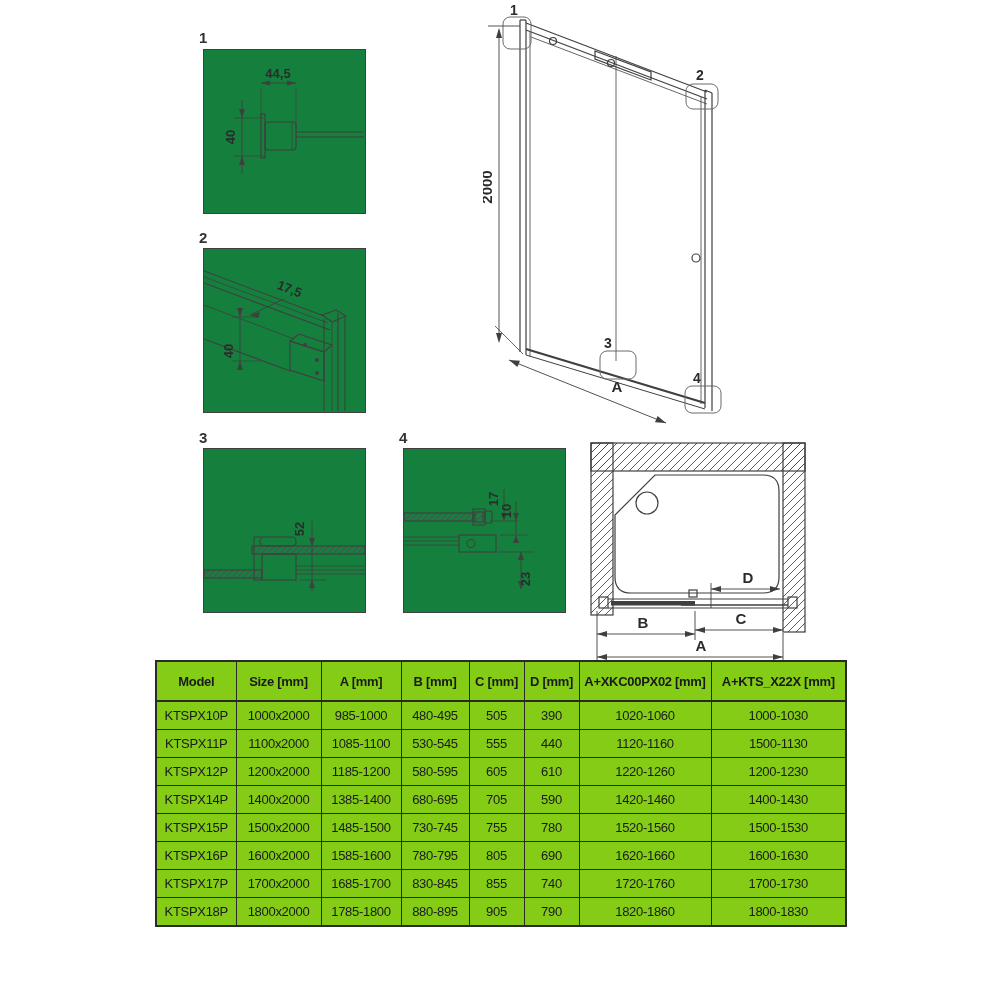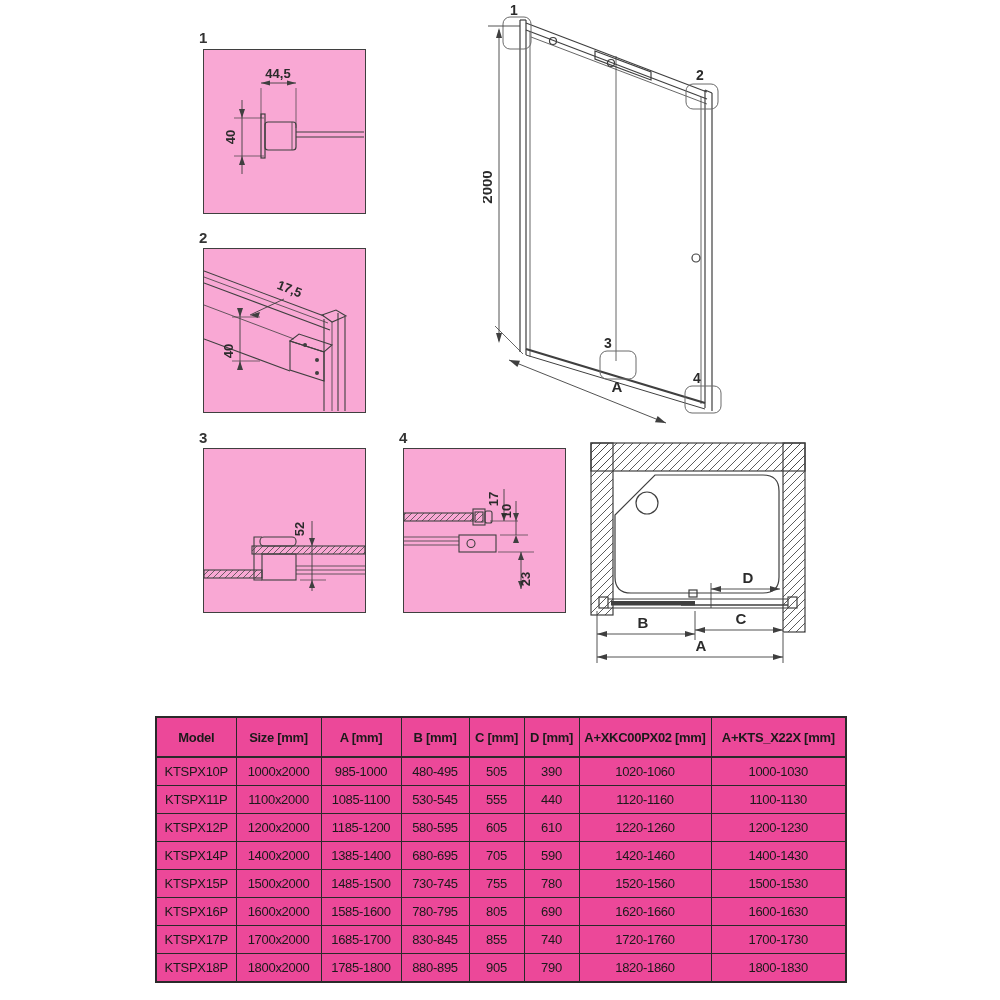--- a/index.html
+++ b/index.html
@@ -1,27 +1,27 @@
 <!DOCTYPE html>
 <html><head>
 <meta charset="utf-8">
 <style>
   html,body{margin:0;padding:0;background:#fff;}
   #canvas{position:relative;width:1000px;height:1000px;background:#fff;overflow:hidden;
           font-family:"Liberation Sans",sans-serif;color:#1a1a1a;}
   .dnum{position:absolute;font-size:15px;font-weight:bold;color:#333;line-height:1;}
-  .dbox{position:absolute;border:1.5px solid #3f3f3f;background:#f9a8d4;}
+  .dbox{position:absolute;border:1.5px solid #3f3f3f;background:#15803d;}
   svg{display:block;}
   svg text{font-family:"Liberation Sans",sans-serif;fill:#2b2b2b;}
   .dim{font-size:13px;font-weight:bold;}
   .dimbig{font-size:15px;font-weight:bold;}
   .callout-num{font-size:14px;font-weight:bold;}
   
-  #spec-table{position:absolute;left:155px;top:716px;width:690px;border-collapse:collapse;
-              table-layout:fixed;background:#ec4899;}
+  #spec-table{position:absolute;left:155px;top:660px;width:690px;border-collapse:collapse;
+              table-layout:fixed;background:#84cc16;}
   #spec-table,#spec-table th,#spec-table td{border:1px solid #2a2a2a;}
   #spec-table{border:2px solid #2a2a2a;}
   #spec-table th{height:38px;font-size:13px;font-weight:bold;letter-spacing:-0.3px;
                  border-bottom:2px solid #2a2a2a;padding:0 1px;}
   #spec-table td{height:27px;font-size:13px;text-align:center;letter-spacing:-0.3px;padding:0 1px;}
 </style>
 </head>
 <body>
 
 <div id="canvas">
@@ -323,21 +323,21 @@
           <td>1000-1030</td>
         </tr>
         <tr>
           <td>KTSPX11P</td>
           <td>1100x2000</td>
           <td>1085-1100</td>
           <td>530-545</td>
           <td>555</td>
           <td>440</td>
           <td>1120-1160</td>
-          <td>1100-1130</td>
+          <td>1500-1130</td>
         </tr>
         <tr>
           <td>KTSPX12P</td>
           <td>1200x2000</td>
           <td>1185-1200</td>
           <td>580-595</td>
           <td>605</td>
           <td>610</td>
           <td>1220-1260</td>
           <td>1200-1230</td>

